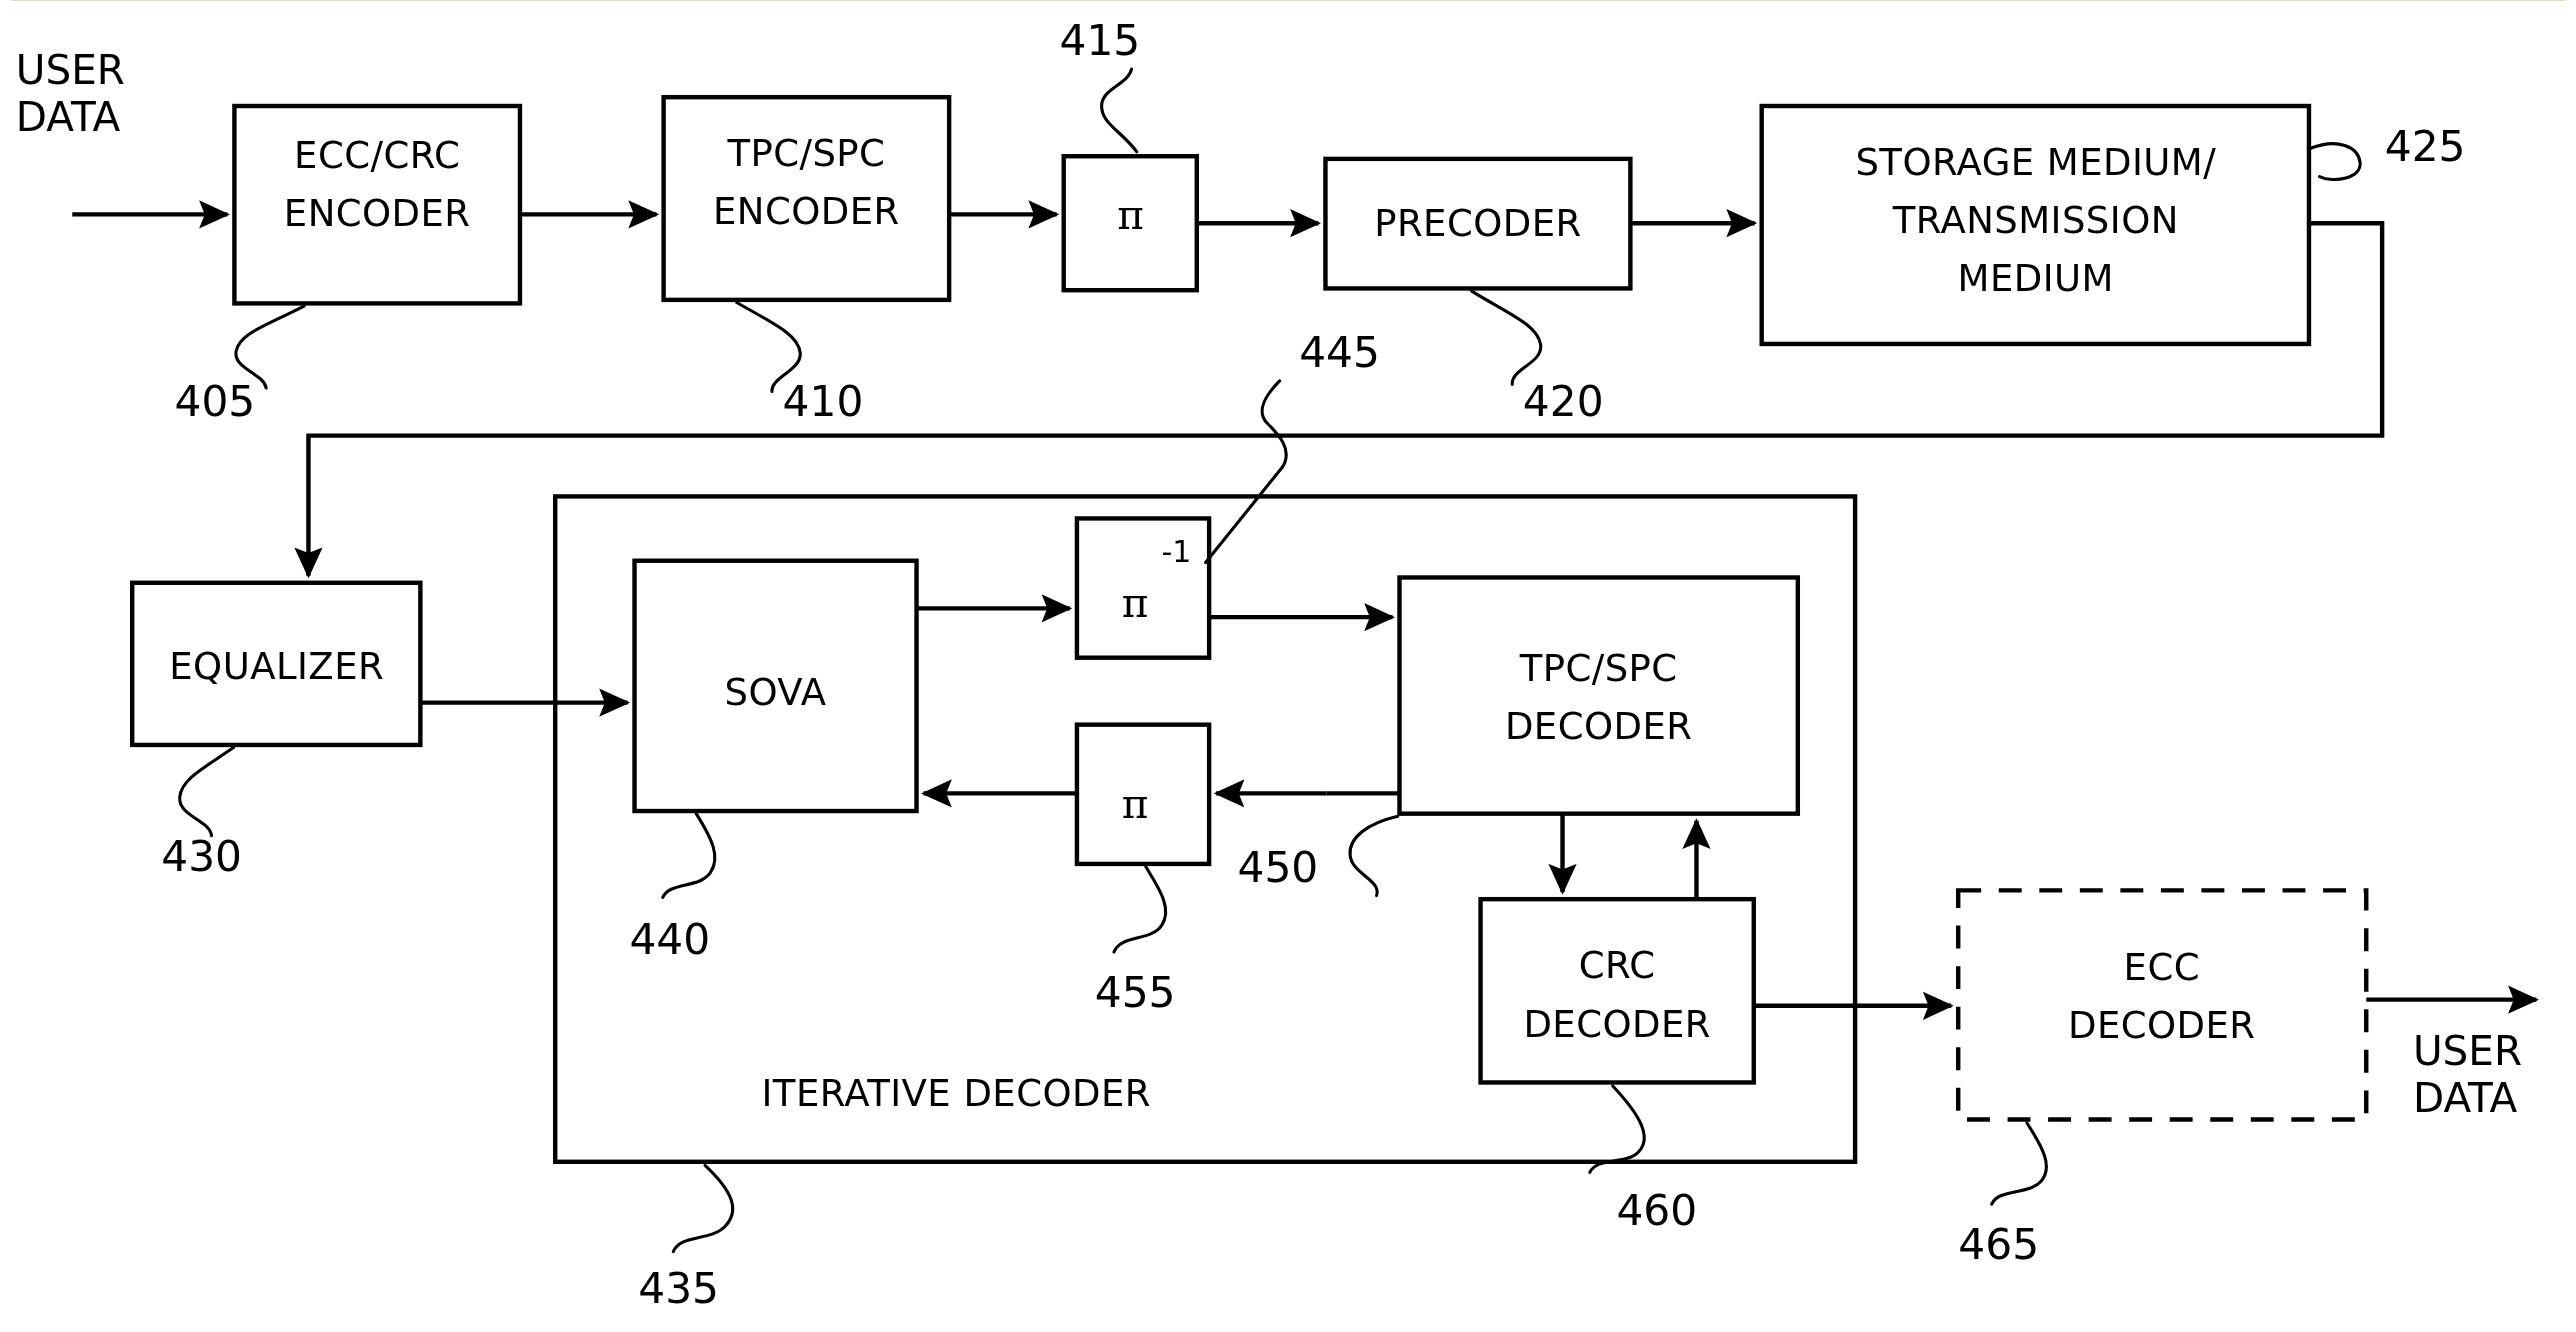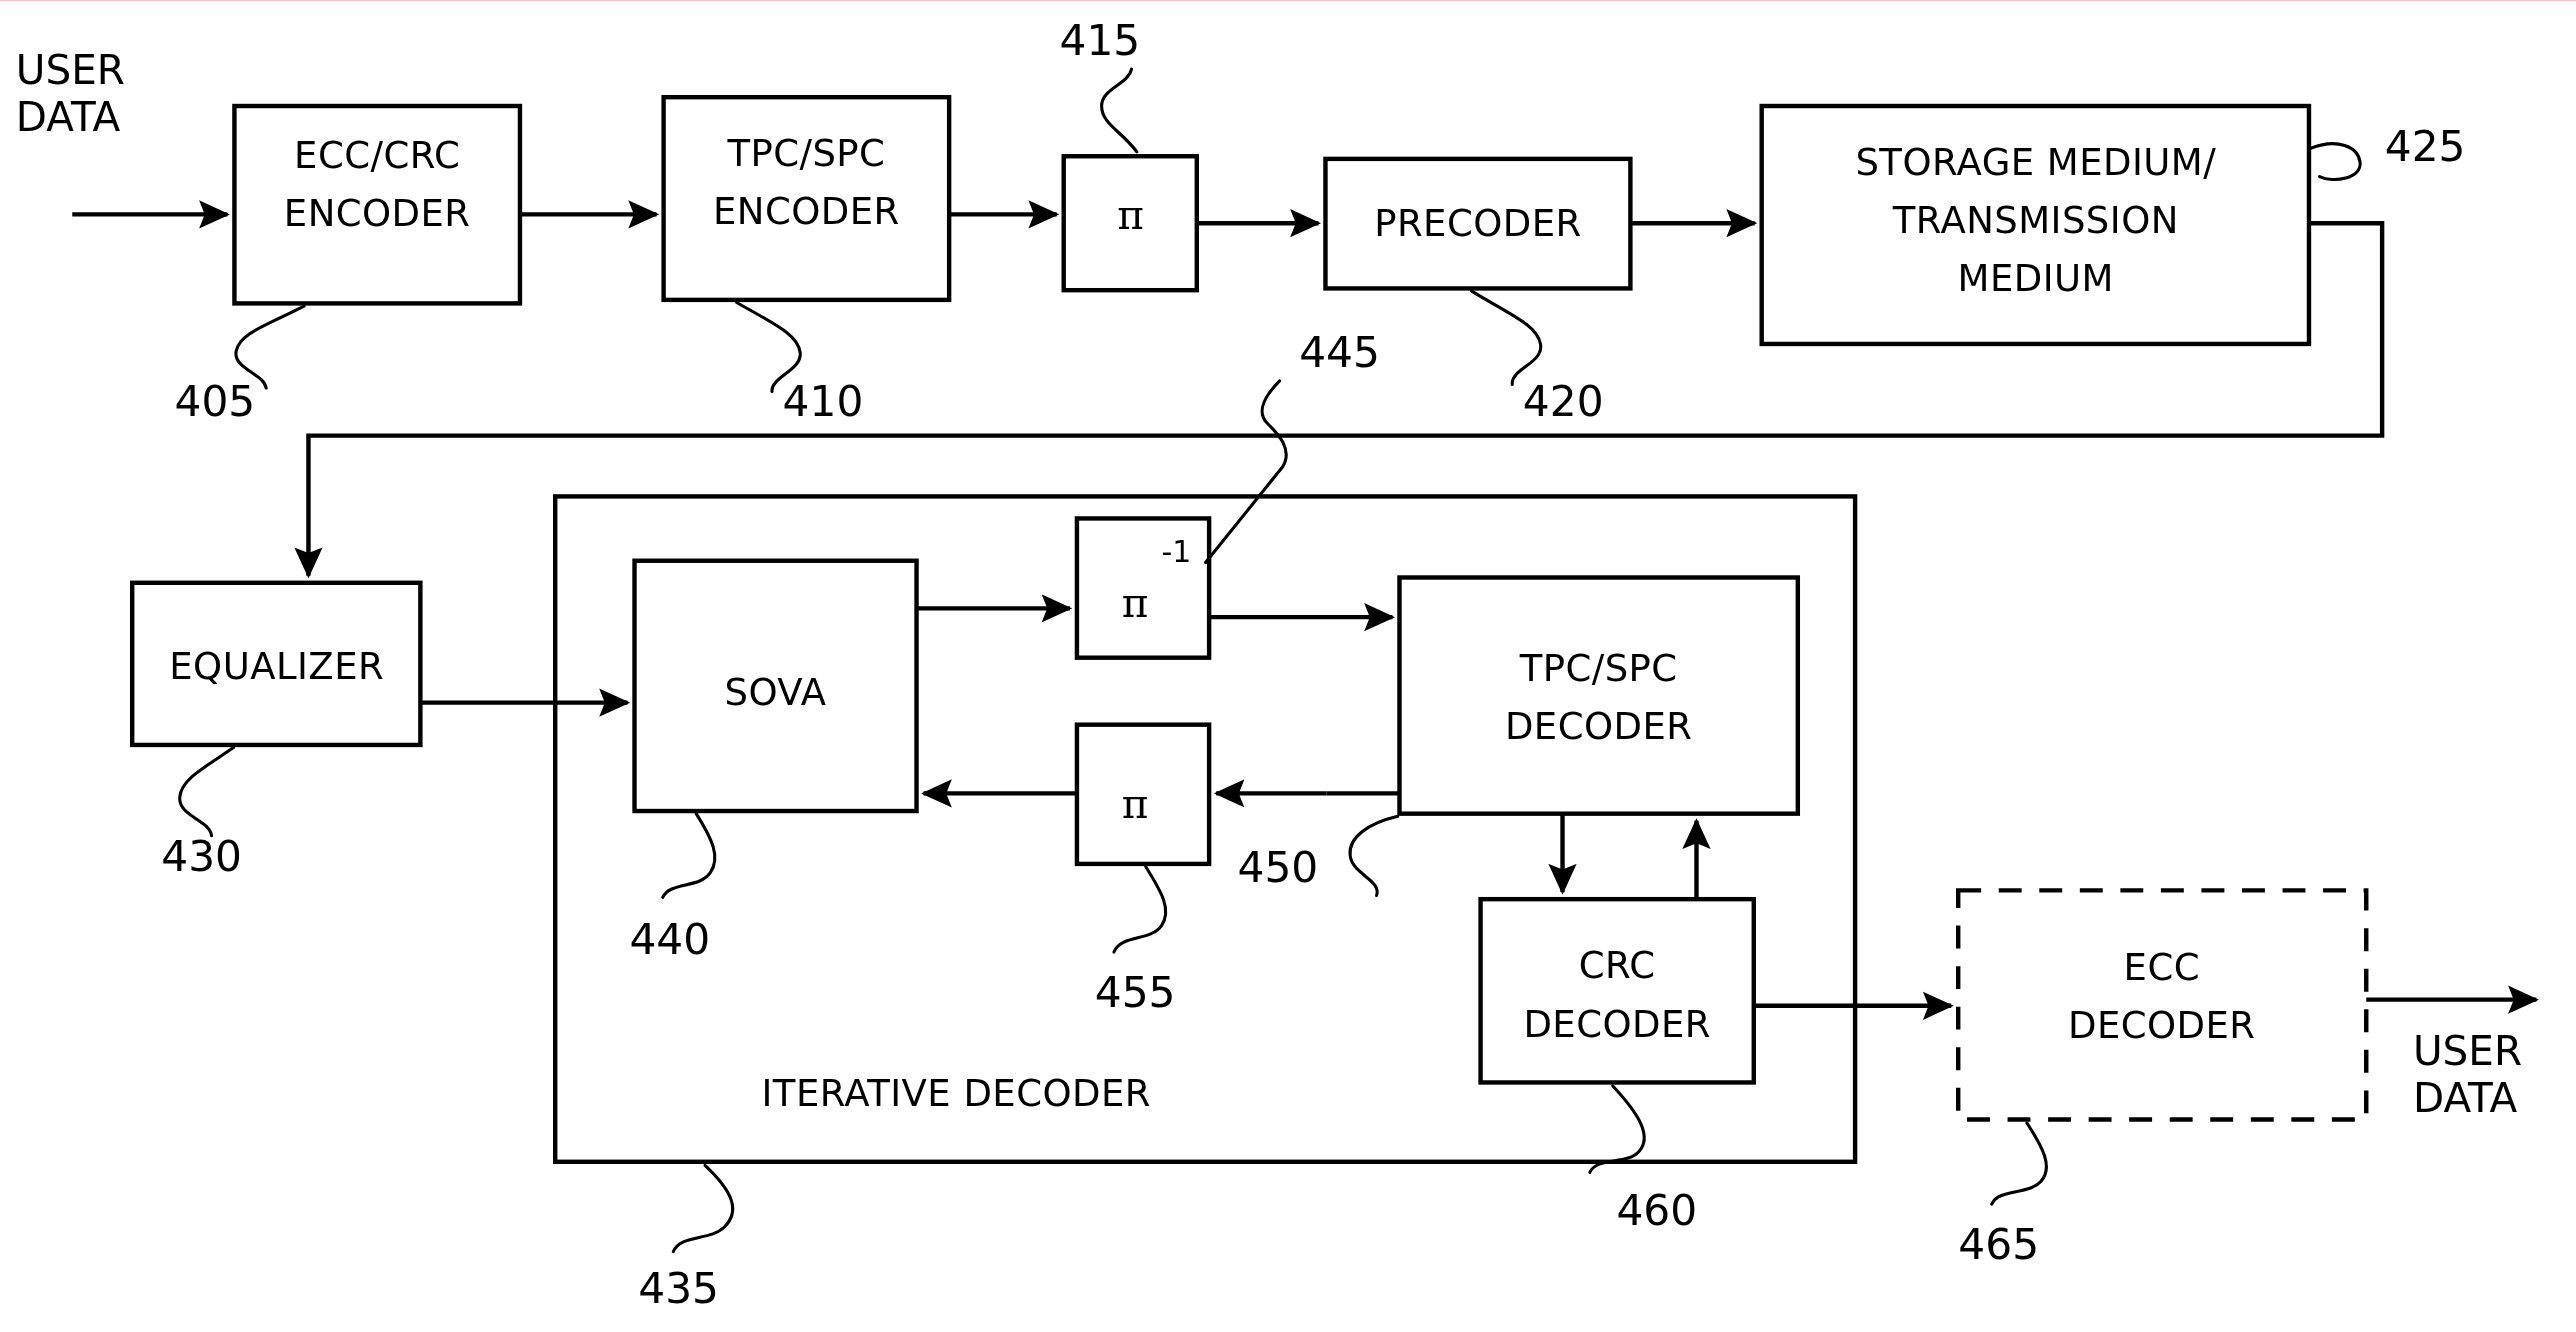--- a/index.html
+++ b/index.html
@@ -11,21 +11,22 @@
   body {
     width: 2576px;
     height: 1333px;
     overflow: hidden;
     font-family: "DejaVu Sans", sans-serif;
   }
   #diagram-root {
     position: relative;
     width: 2576px;
     height: 1333px;
-    background: #b91c1c;
+    background: #4d7c0f;
+    border-radius: 14px;
   }
   svg#figure {
     display: block;
     width: 2576px;
     height: 1333px;
   }
   .blk {
     fill: none;
     stroke: #000000;
     stroke-width: 5;

